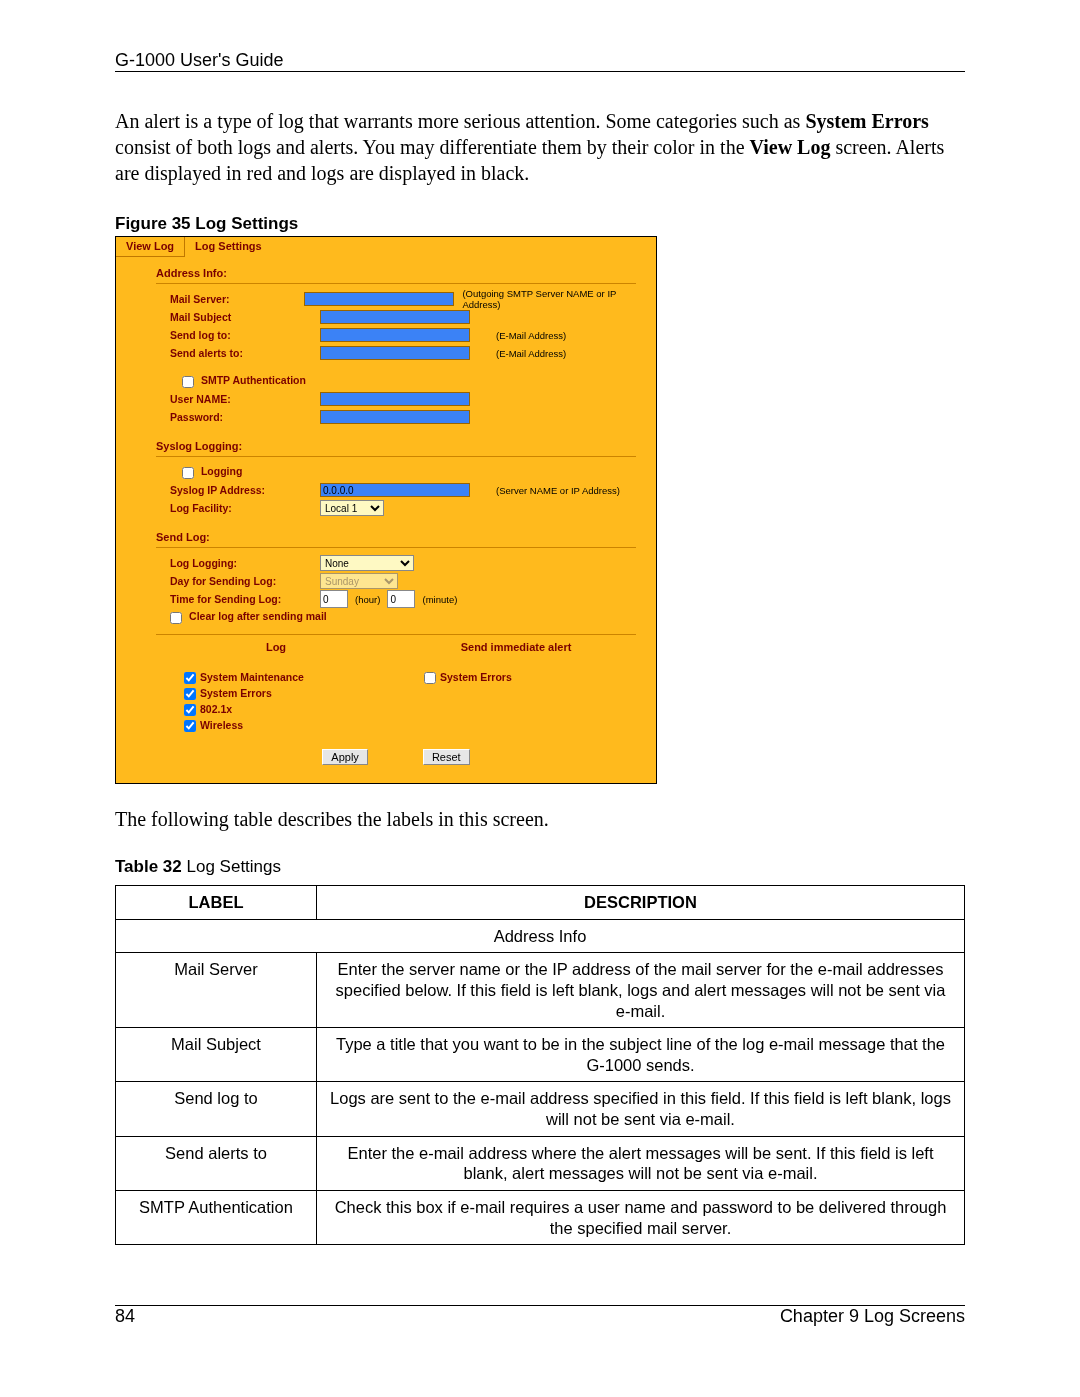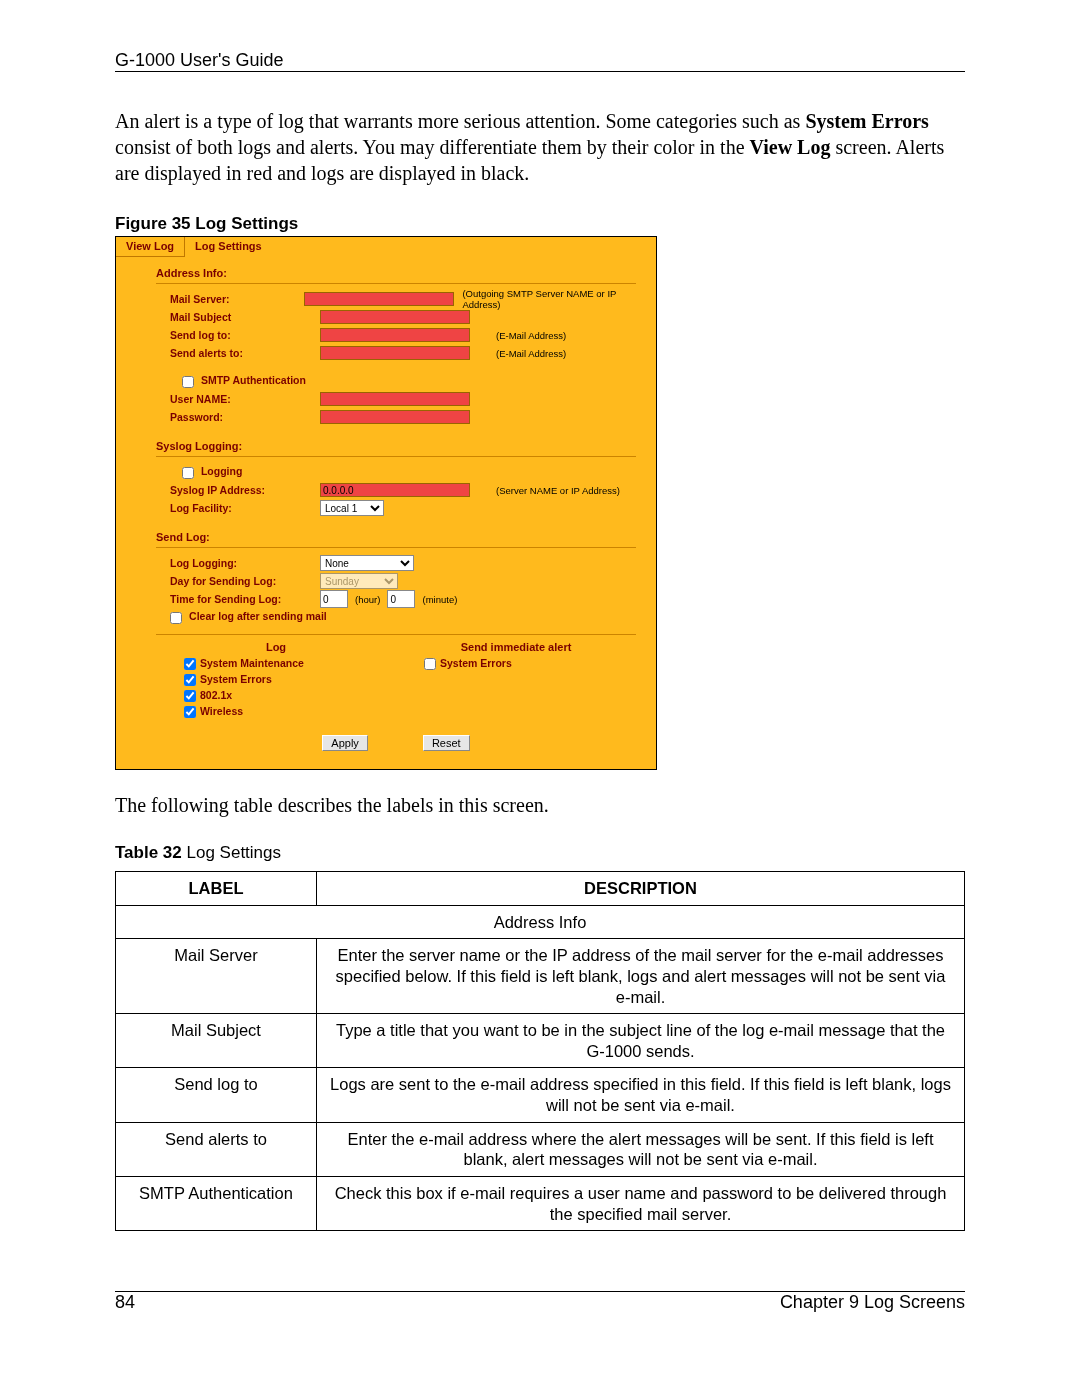--- a/index.html
+++ b/index.html
@@ -77,39 +77,39 @@
     font-size: 10.5px;
     padding-left: 14px;
   }
   .row .fld { width: 170px; }
   .row .hint { font-size: 9.5px; color: #000; padding-left: 6px; }
 
   .tinput {
     width: 150px;
     height: 14px;
     border: 1px solid #9a6400;
-    background: #ef4444;
+    background: #3b82f6;
     font-size: 10px;
     padding: 0 2px;
     box-sizing: border-box;
   }
   .tsel {
     height: 16px;
     font-size: 10px;
-    background: #ffffff;
+    background: #fef9c3;
     border: 1px solid #888;
   }
   .num { width: 22px; height: 14px; font-size: 10px; border: 1px solid #888; background: #fff; }
 
   .cb { width: 12px; height: 12px; margin: 0 4px 0 0; vertical-align: middle; }
   .cb-lbl { font-weight: bold; color: #7a0000; font-size: 10.5px; }
 
   .two-col { display: flex; margin-top: 6px; }
   .col { flex: 1; }
-  .col-title { font-weight: bold; color: #7a0000; text-align: center; font-size: 11px; margin-bottom: 4px; }
+  .col-title { font-weight: bold; color: #7a0000; text-align: center; font-size: 11px; margin-bottom: 18px; }
   .opt { padding-left: 28px; height: 16px; }
   .opt-lbl { font-weight: bold; color: #7a0000; font-size: 10.5px; }
 
   .btns { text-align: center; padding: 14px 0 4px 0; }
   .btn {
     font-size: 11px;
     padding: 1px 8px;
     background: #e6e6e6;
     border: 1px solid #888;
     border-top-color: #fff;

